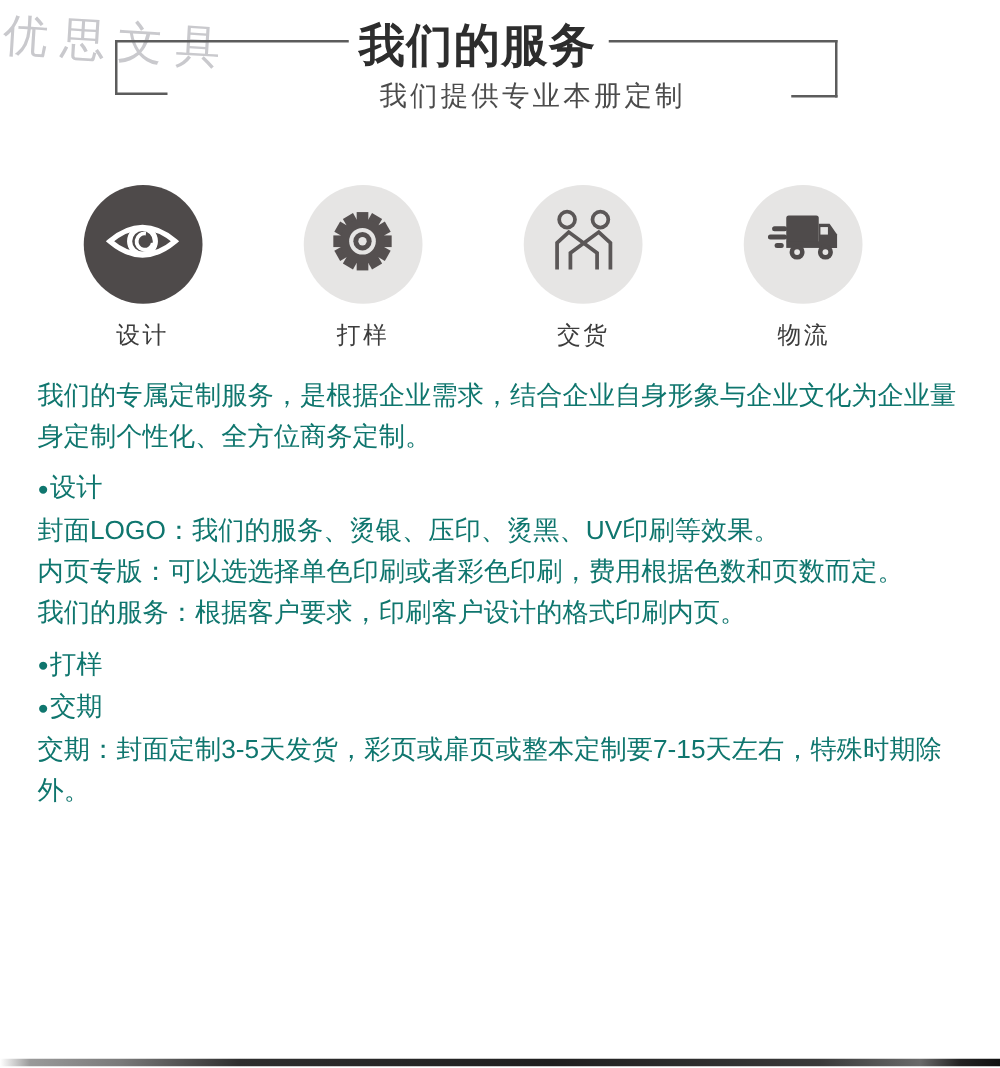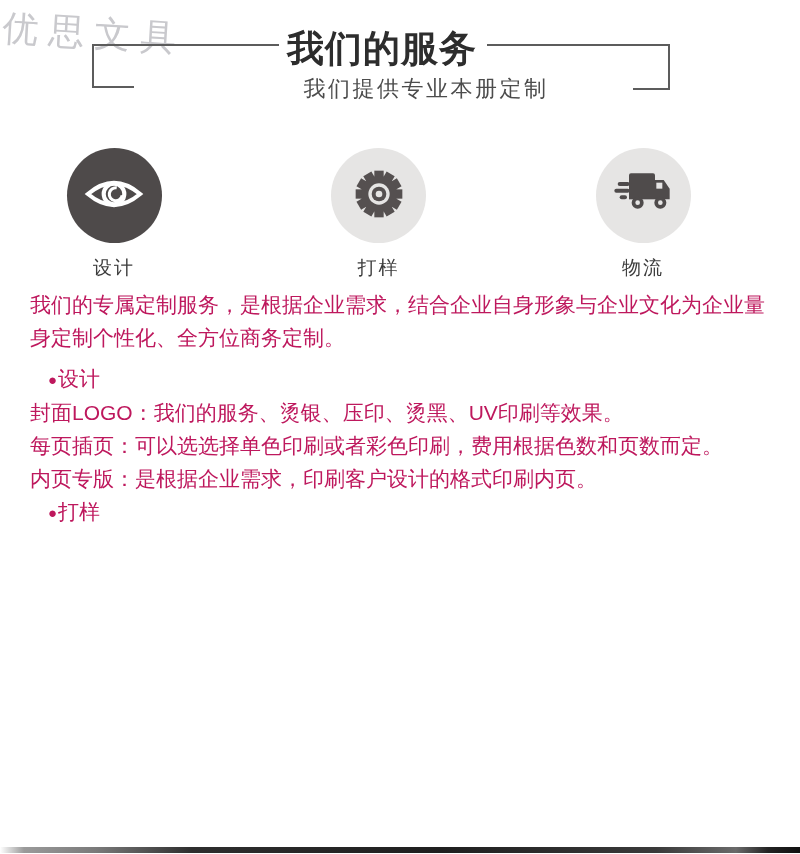--- a/index.html
+++ b/index.html
@@ -8,21 +8,21 @@
     overflow:hidden; font-family:"Liberation Sans", sans-serif;
   }
   
   .watermark {
     position:absolute; top:4px; left:4px;
     font-family:"DejaVu Serif", serif;
     font-size:36px; color:#c9c9cd; letter-spacing:10px;
     transform:rotate(3.5deg); transform-origin:0 0; white-space:nowrap;
   }
   
-  .header { position:absolute; top:12px; left:0; width:800px; height:112px; }
+  .header { position:absolute; top:0; left:0; width:800px; height:112px; }
   .title {
     position:absolute; top:12px; left:0; width:764px; text-align:center;
     font-size:37px; font-weight:700; color:#2d2d2d; letter-spacing:1px;
   }
   .subtitle {
     position:absolute; top:62px; left:0; width:766px; text-align:center;
     font-size:22px; color:#4c4c4c; letter-spacing:2.5px;padding-left:43px;
   }
   .bl-top { position:absolute; left:92px; top:32px; width:185px; height:42px;
     border-top:2px solid #5c5c5c; border-left:2px solid #5c5c5c; }
@@ -38,27 +38,27 @@
   .feature { width:110px; display:flex; flex-direction:column; align-items:center; }
   .feature-circle {
     width:95px; height:95px; border-radius:50%;
     display:flex; align-items:center; justify-content:center;
   }
   .circle-dark { background:#4e4a4a; }
   .circle-light { background:#e6e5e4; }
   .feature-label { margin-top:12px; font-size:19px; color:#3c3c3c; letter-spacing:2px; }
   
   .content {
-    position:absolute; left:30px; top:288px; width:748px;
-    font-size:21px; color:#be185d; line-height:33px;
+    position:absolute; left:30px; top:300px; width:748px;
+    font-size:21px; color:#0f766e; line-height:33px;
   }
   .content p { margin:0; }
   .section { margin-top:8px; }
   .section:last-child { margin-top:0; }
-  .section-heading { display:block;margin-left:18px; }
+  .section-heading { display:block; }
   .bullet { font-size:15px; vertical-align:1px; margin-right:1px; }
   
   .bottom-strip {
     position:absolute; left:0; bottom:1px; width:800px; height:6px;
     background:linear-gradient(to right,
       #ffffff 0%, #9a9a9a 3%, #7a7a7a 12%, #2e2e2e 24%,
       #1f1f1f 55%, #3a3a3a 82%, #6a6a6a 92%, #232323 96%, #101010 100%);
   }
 </style>
 </head>
@@ -113,20 +113,35 @@
             </g>
             <circle cx="48" cy="48" r="16" fill="#e6e5e4"></circle>
             <circle cx="48" cy="48" r="11" fill="#555050"></circle>
             <circle cx="48" cy="48" r="5" fill="#e6e5e4"></circle>
           </svg>
         </span>
       </div>
       <div class="feature-label">打样</div>
     </div>
 
+    <div class="feature">
+      <div class="feature-circle circle-light">
+        <span>
+          <svg width="64" height="64" viewBox="0 0 96 96">
+            <g fill="none" stroke="#5b5757" stroke-width="4.5" stroke-miterlimit="10">
+              <circle cx="28" cy="22" r="9.5"></circle>
+              <circle cx="68" cy="22" r="9.5"></circle>
+              <path d="M16,82 L16,50 L30,37 L64,62 L64,82"></path>
+              <path d="M80,82 L80,50 L66,37 L32,62 L32,82"></path>
+            </g>
+          </svg>
+        </span>
+      </div>
+      <div class="feature-label">交货</div>
+    </div>
 
     <div class="feature">
       <div class="feature-circle circle-light">
         <span>
           <svg width="64" height="64" viewBox="0 0 96 96">
             <g fill="#4f4b4b">
               <rect x="27" y="17" width="39" height="33" rx="3"></rect>
               <rect x="27" y="48" width="44" height="8"></rect>
               <path d="M66,27 h13 l9,13 v16 h-22 z"></path>
               <rect x="10" y="30" width="18" height="6" rx="3"></rect>
@@ -146,27 +161,31 @@
 
   </div>
 
   <div class="content">
 
     <p>我们的专属定制服务，是根据企业需求，结合企业自身形象与企业文化为企业量身定制个性化、全方位商务定制。</p>
 
     <div class="section">
       <div class="section-heading"><span class="bullet">●</span><span>设计</span></div>
       <p>封面LOGO：我们的服务、烫银、压印、烫黑、UV印刷等效果。</p>
-      <p>每页插页：可以选选择单色印刷或者彩色印刷，费用根据色数和页数而定。</p>
-      <p>内页专版：是根据企业需求，印刷客户设计的格式印刷内页。</p>
+      <p>内页专版：可以选选择单色印刷或者彩色印刷，费用根据色数和页数而定。</p>
+      <p>我们的服务：根据客户要求，印刷客户设计的格式印刷内页。</p>
     </div>
 
     <div class="section">
       <div class="section-heading"><span class="bullet">●</span><span>打样</span></div>
     </div>
 
+    <div class="section">
+      <div class="section-heading"><span class="bullet">●</span><span>交期</span></div>
+      <p>交期：封面定制3-5天发货，彩页或扉页或整本定制要7-15天左右，特殊时期除外。</p>
+    </div>
 
 
   </div>
 
   <div class="bottom-strip"></div>
 
 </div>
 
 </body></html>

